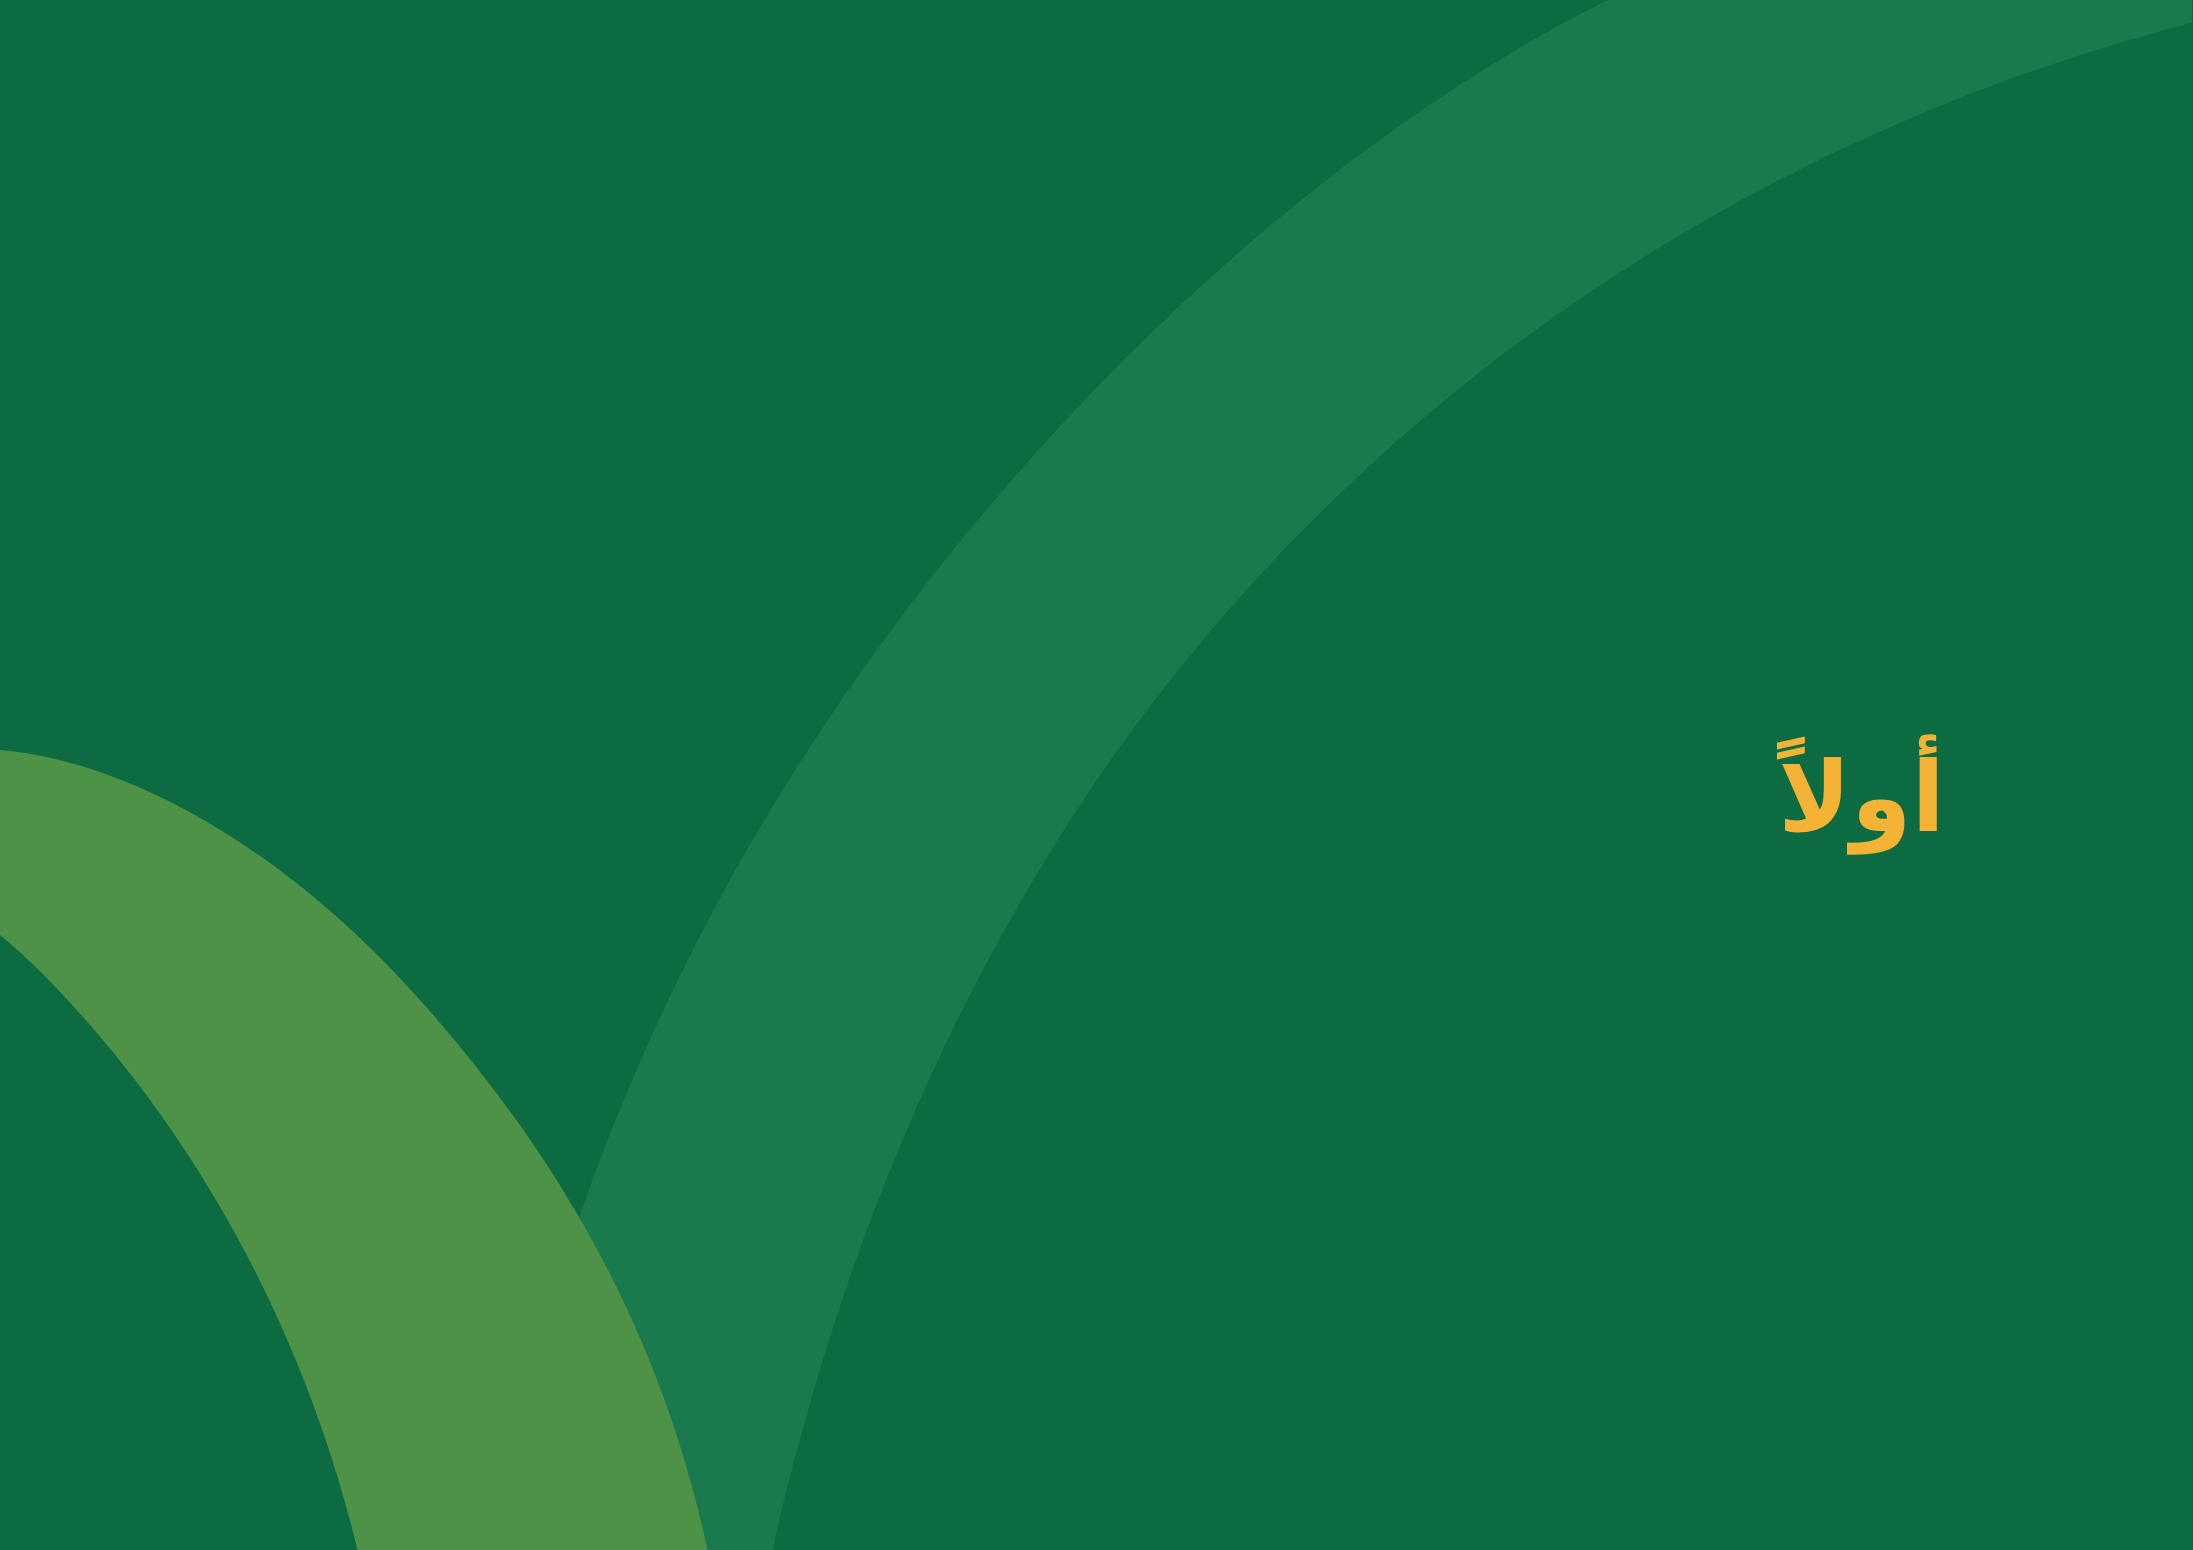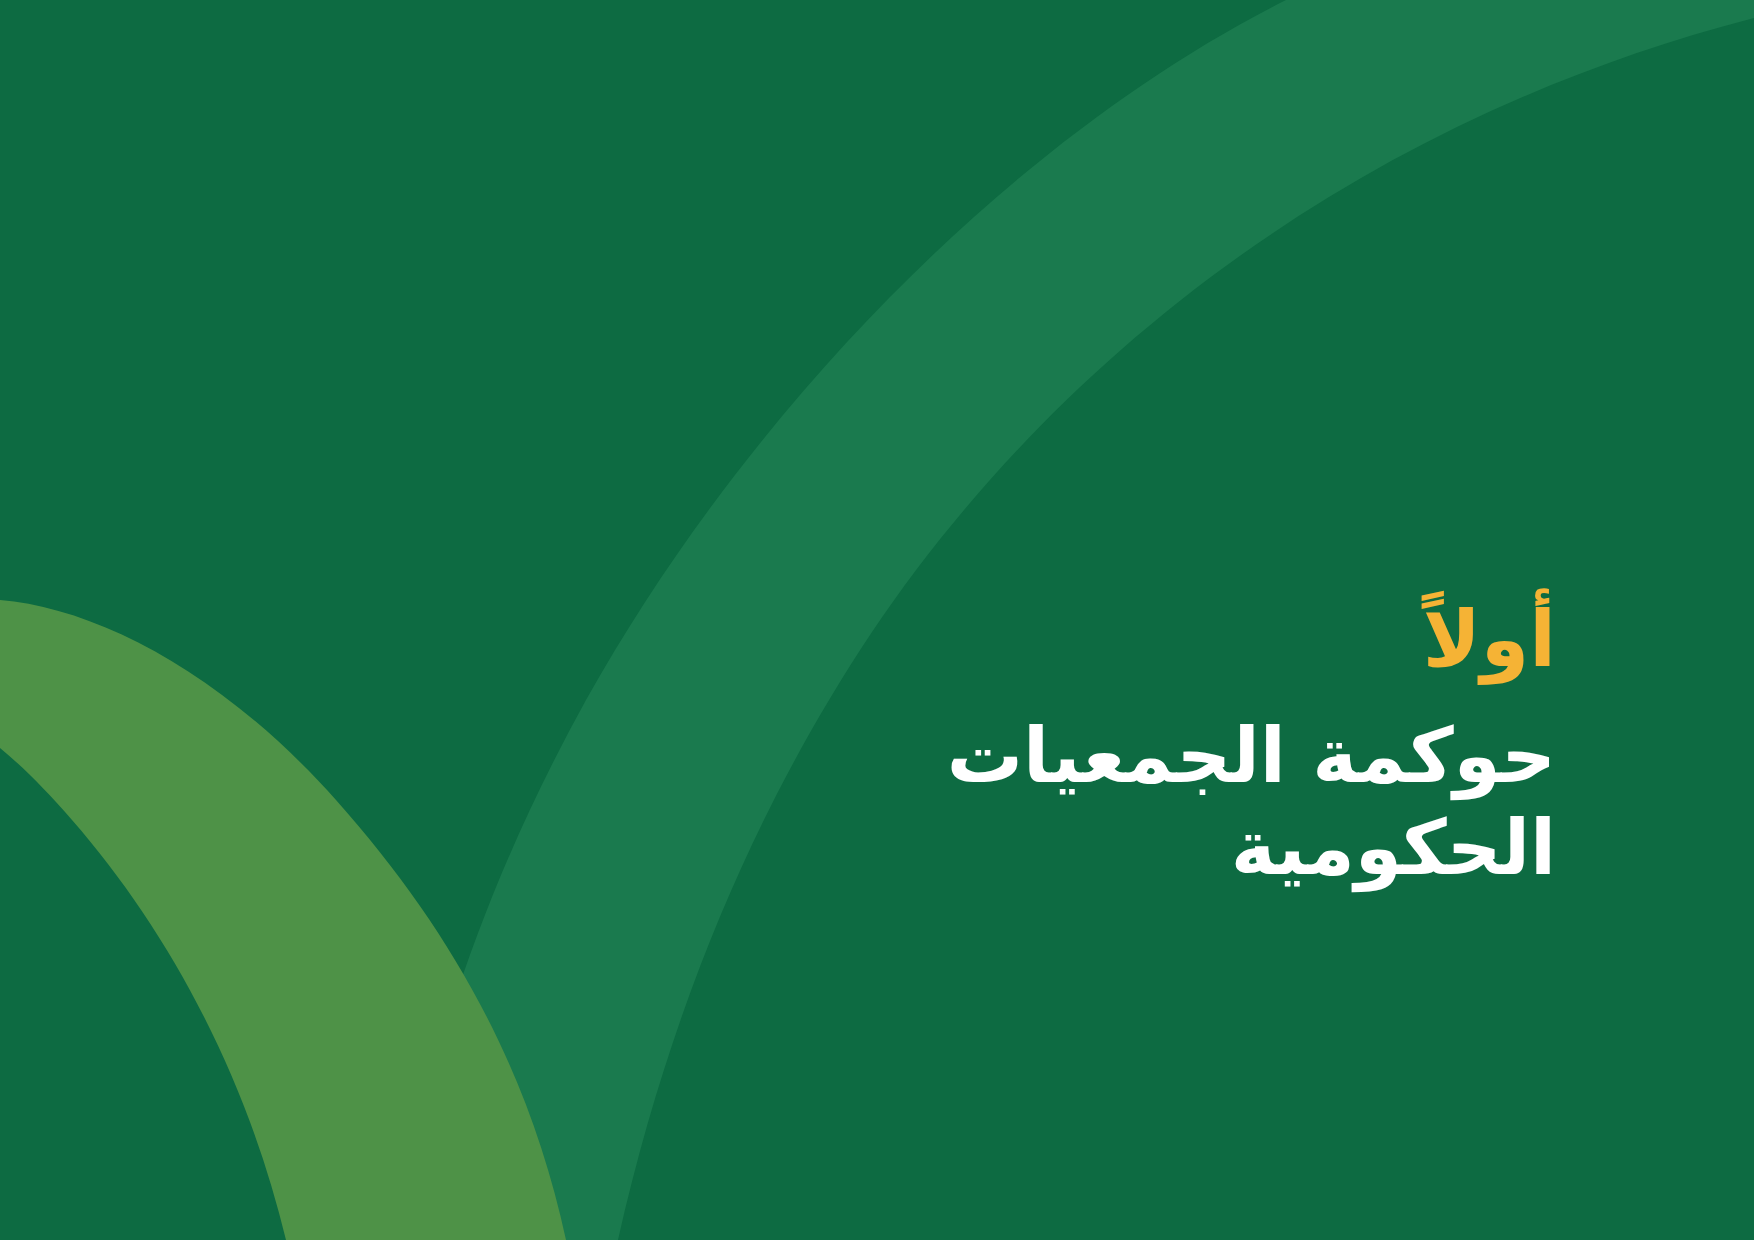--- a/index.html
+++ b/index.html
@@ -36,21 +36,21 @@
     direction: rtl;
   }
 
   #eyebrow {
     display: block;
     font-size: 78px;
     line-height: 1.02;
     font-weight: 700;
     color: #f5b335;
     letter-spacing: 0px;
-    margin: 0 0 30px 0;
+    margin: 0 0 14px 0;
     white-space: nowrap;
   }
 
   #headline {
     display: block;
     font-size: 76px;
     line-height: 1.22;
     font-weight: 700;
     color: #ffffff;
     margin: 0;
@@ -83,19 +83,15 @@
              C 452 930, 530 1072, 566 1240
              L 286 1240
              C 246 1074, 168 930, 72 820
              C 46 790, 22 766, 0 748
              Z"></path>
   </svg>
 
   <div id="title-block">
     <span id="eyebrow">أولاً</span>
 
-    <h1 id="headline">
-      <span class="hl-line">حوكمة الجمعيات</span>
-      <span class="hl-line">الحكومية</span>
-    </h1>
   </div>
 
 </div>
 
 </body></html>

